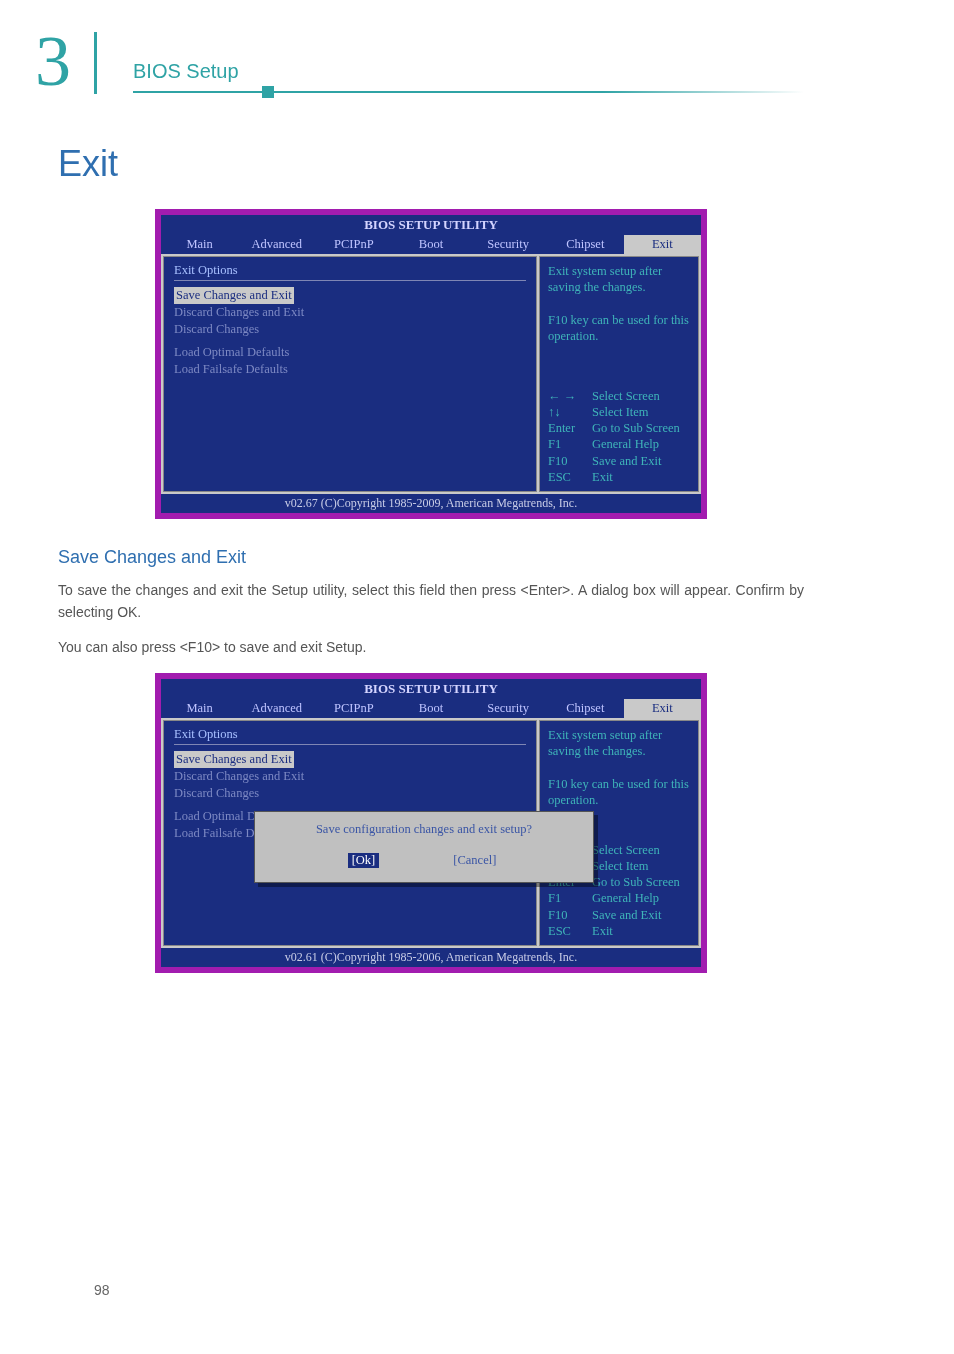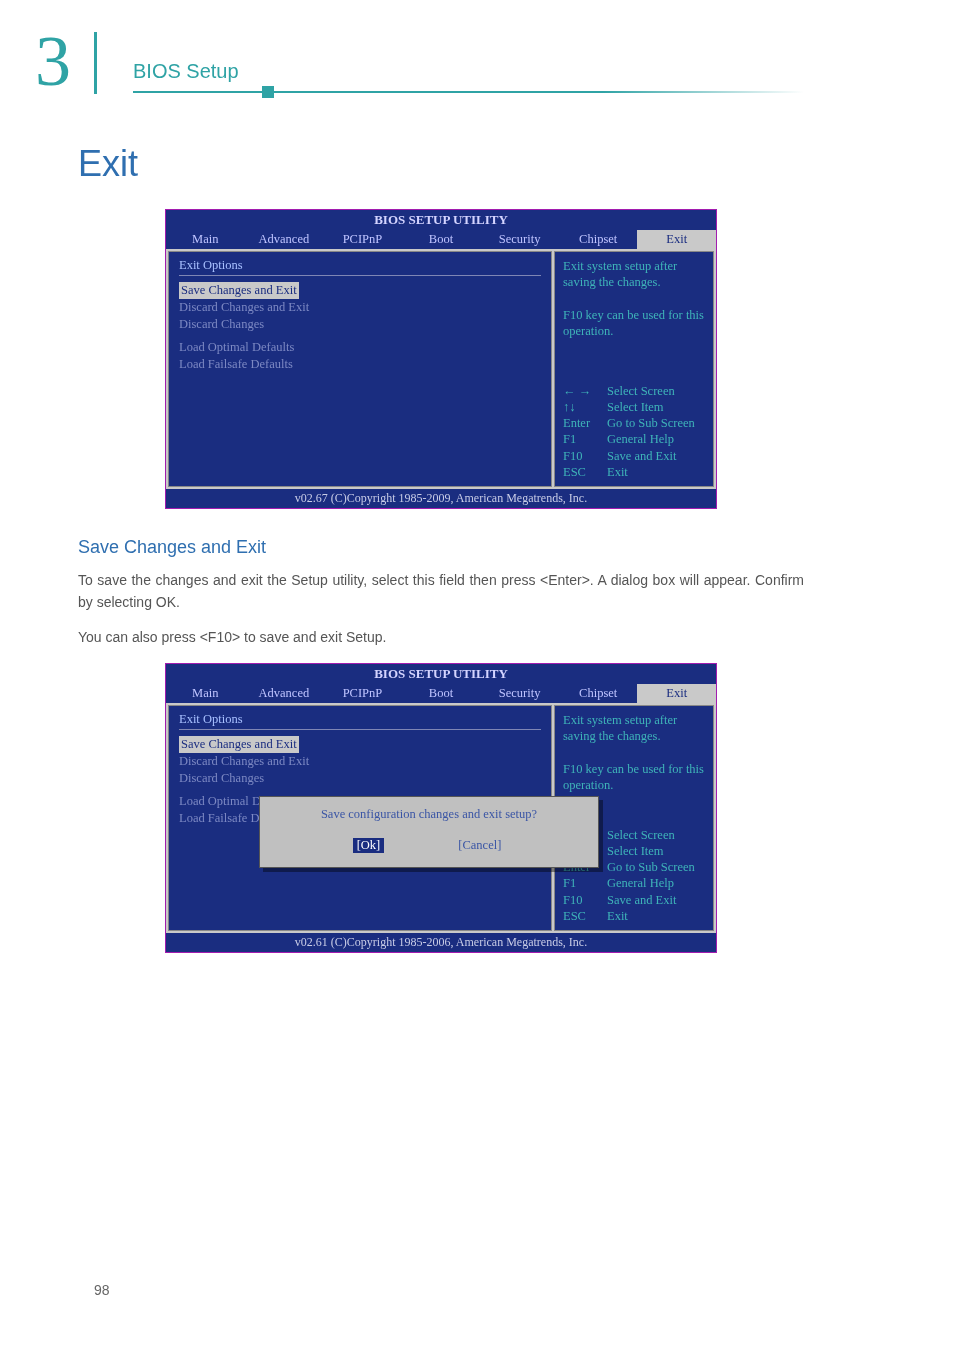--- a/index.html
+++ b/index.html
@@ -50,21 +50,21 @@
   }
   .teal-box {
     position: absolute;
     top: 86px;
     left: 262px;
     width: 12px;
     height: 12px;
     background: #2fa3a5;
   }
   .content {
-    padding: 0 150px 0 78px;
+    padding: 0 150px 0 58px;
   }
   .page-title {
     font-size: 36px;
     color: #2f6fb0;
     font-weight: 300;
     margin-top: 28px;
     margin-bottom: 24px;
   }
   .subhead {
     font-size: 18px;
@@ -77,21 +77,21 @@
     font-size: 14px;
     line-height: 1.55;
     color: #555;
     margin-bottom: 14px;
     text-align: justify;
   }
   
   .bios {
     width: 552px;
     margin: 4px auto 10px auto;
-    border: 1px solid #a21caf;
+    border: 6px solid #a21caf;
     background: #c9c9c9;
     font-family: "Times New Roman", serif;
     font-size: 12.5px;
     color: #e8e8ff;
     position: relative;
   }
   .bios-title {
     text-align: center;
     background: #1a2d80;
     color: #d4d4ff;

